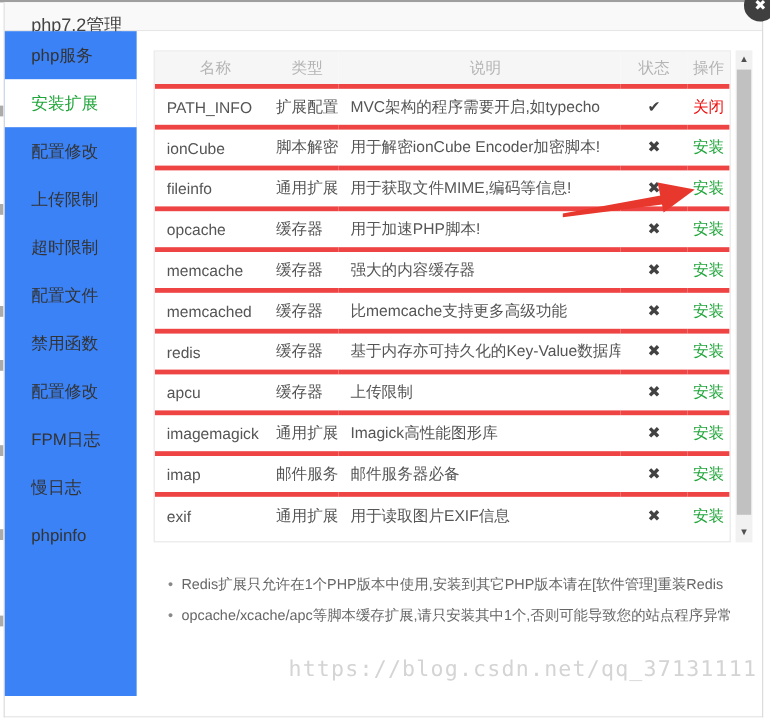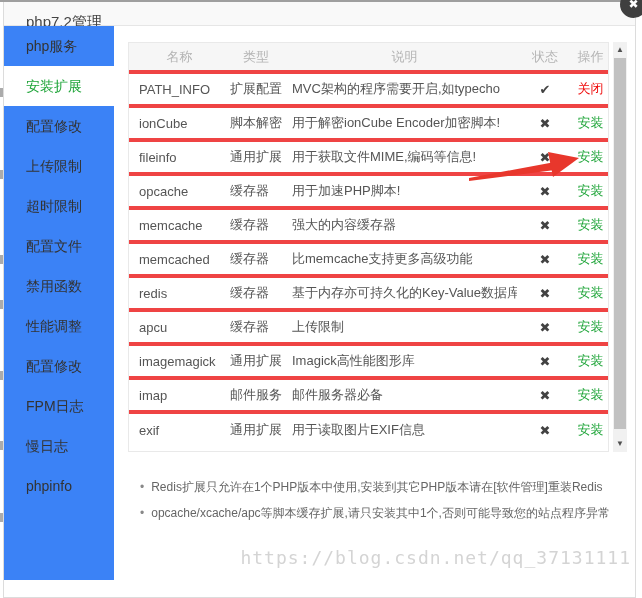--- a/index.html
+++ b/index.html
@@ -114,21 +114,20 @@
   <div class="side-item">配置修改</div>
 
   <div class="side-item">上传限制</div>
 
   <div class="side-item">超时限制</div>
 
   <div class="side-item">配置文件</div>
 
   <div class="side-item">禁用函数</div>
 
-  <div class="side-item">性能调整</div>
 
   <div class="side-item">配置修改</div>
 
   <div class="side-item">FPM日志</div>
 
   <div class="side-item">慢日志</div>
 
   <div class="side-item">phpinfo</div>
 </div>
 

